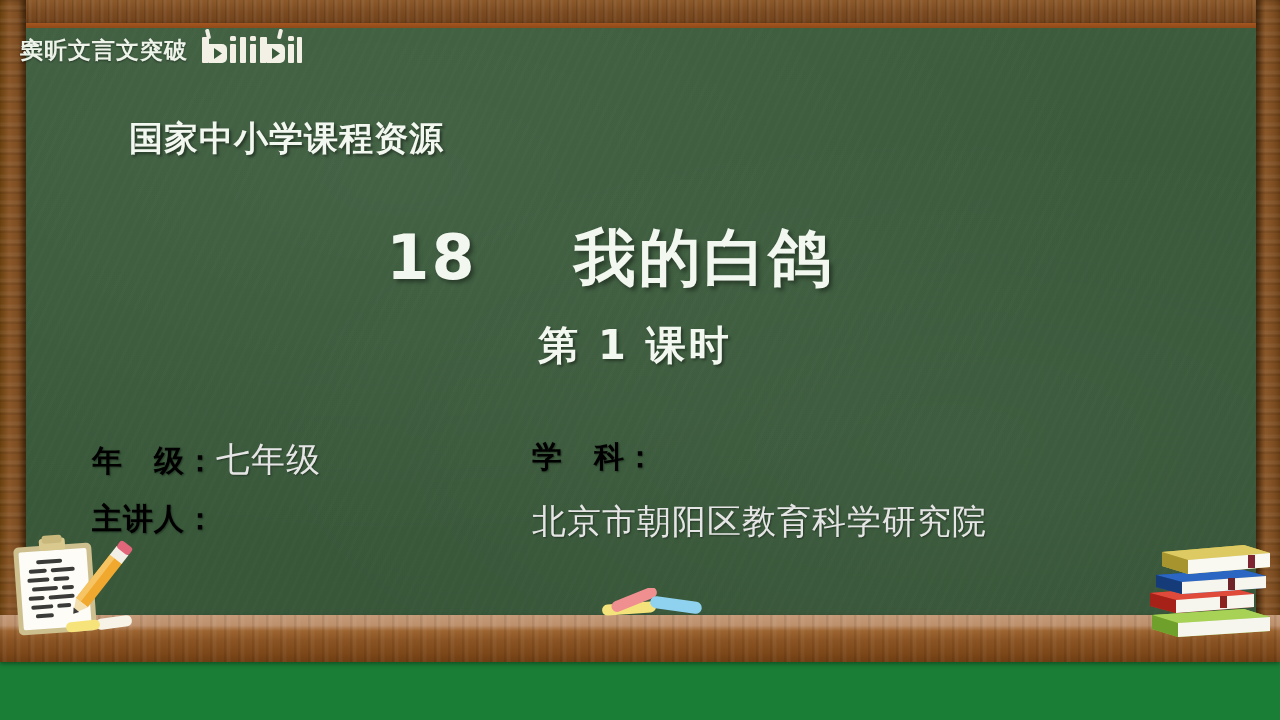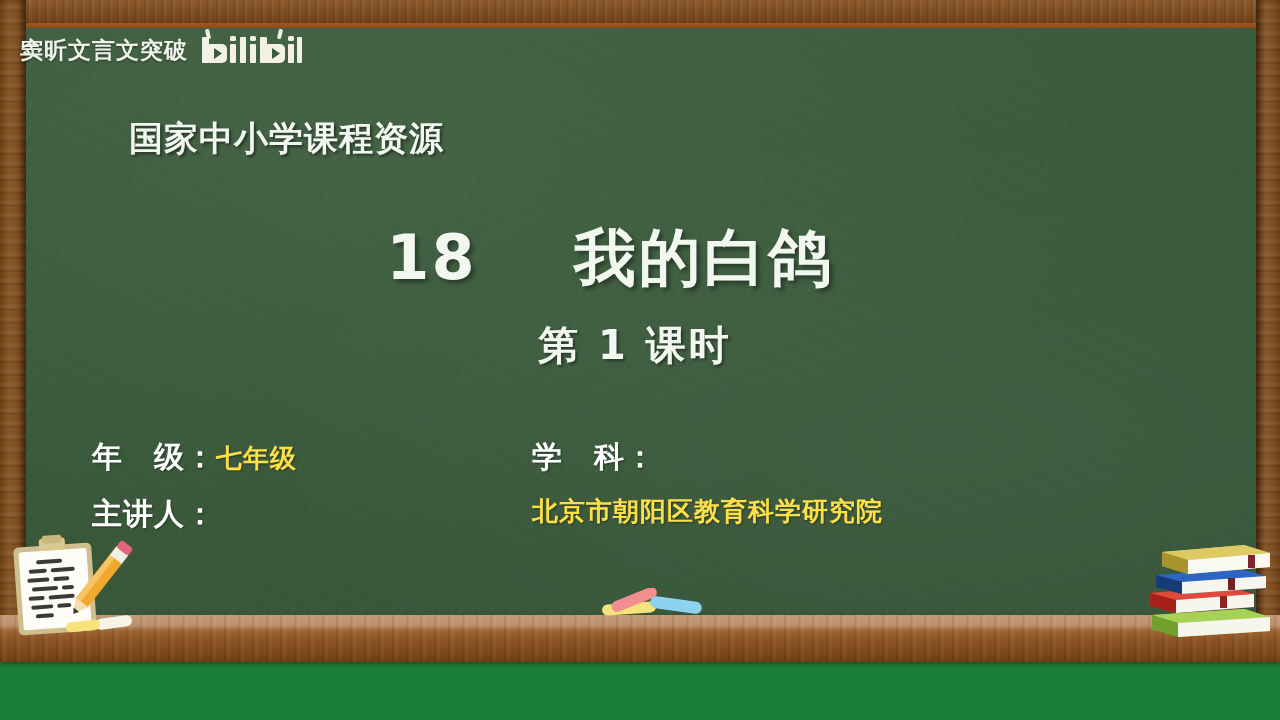--- a/index.html
+++ b/index.html
@@ -133,25 +133,25 @@
 
   
   .meta{
     position:absolute; left:92px; top:437px; width:1110px; z-index:5;
     font-family:"DejaVu Serif","Liberation Serif",serif;
   }
   .meta-row{ display:flex; margin-bottom:16px; }
   .meta-col{ display:flex; align-items:baseline; }
   .meta-col.left{ width:440px; }
   .meta-label{
-    color:#ffffff; font-size:30px; font-weight:600; letter-spacing:1px;
+    color:#000000; font-size:30px; font-weight:600; letter-spacing:1px;
     white-space:pre; text-shadow:1px 1px 2px rgba(0,0,0,.4);font-family:Liberation Mono, monospace;
   }
   .meta-value{
-    color:#fde047; font-size:26px; font-weight:700; letter-spacing:1px;
+    color:#e5e5e5; font-size:34px; font-weight:400; letter-spacing:1px;
     white-space:pre; text-shadow:1px 1px 2px rgba(0,0,0,.4);
   }
 
   
   .deco{ position:absolute; z-index:7; }
   .deco-clipboard{ left:8px; top:533px; width:130px; height:105px; }
   .deco-books{ left:1148px; top:525px; width:126px; height:115px; }
   .deco-chalks{ left:600px; top:588px; width:110px; height:32px; }
   .deco svg{ display:block; }
 </style>

